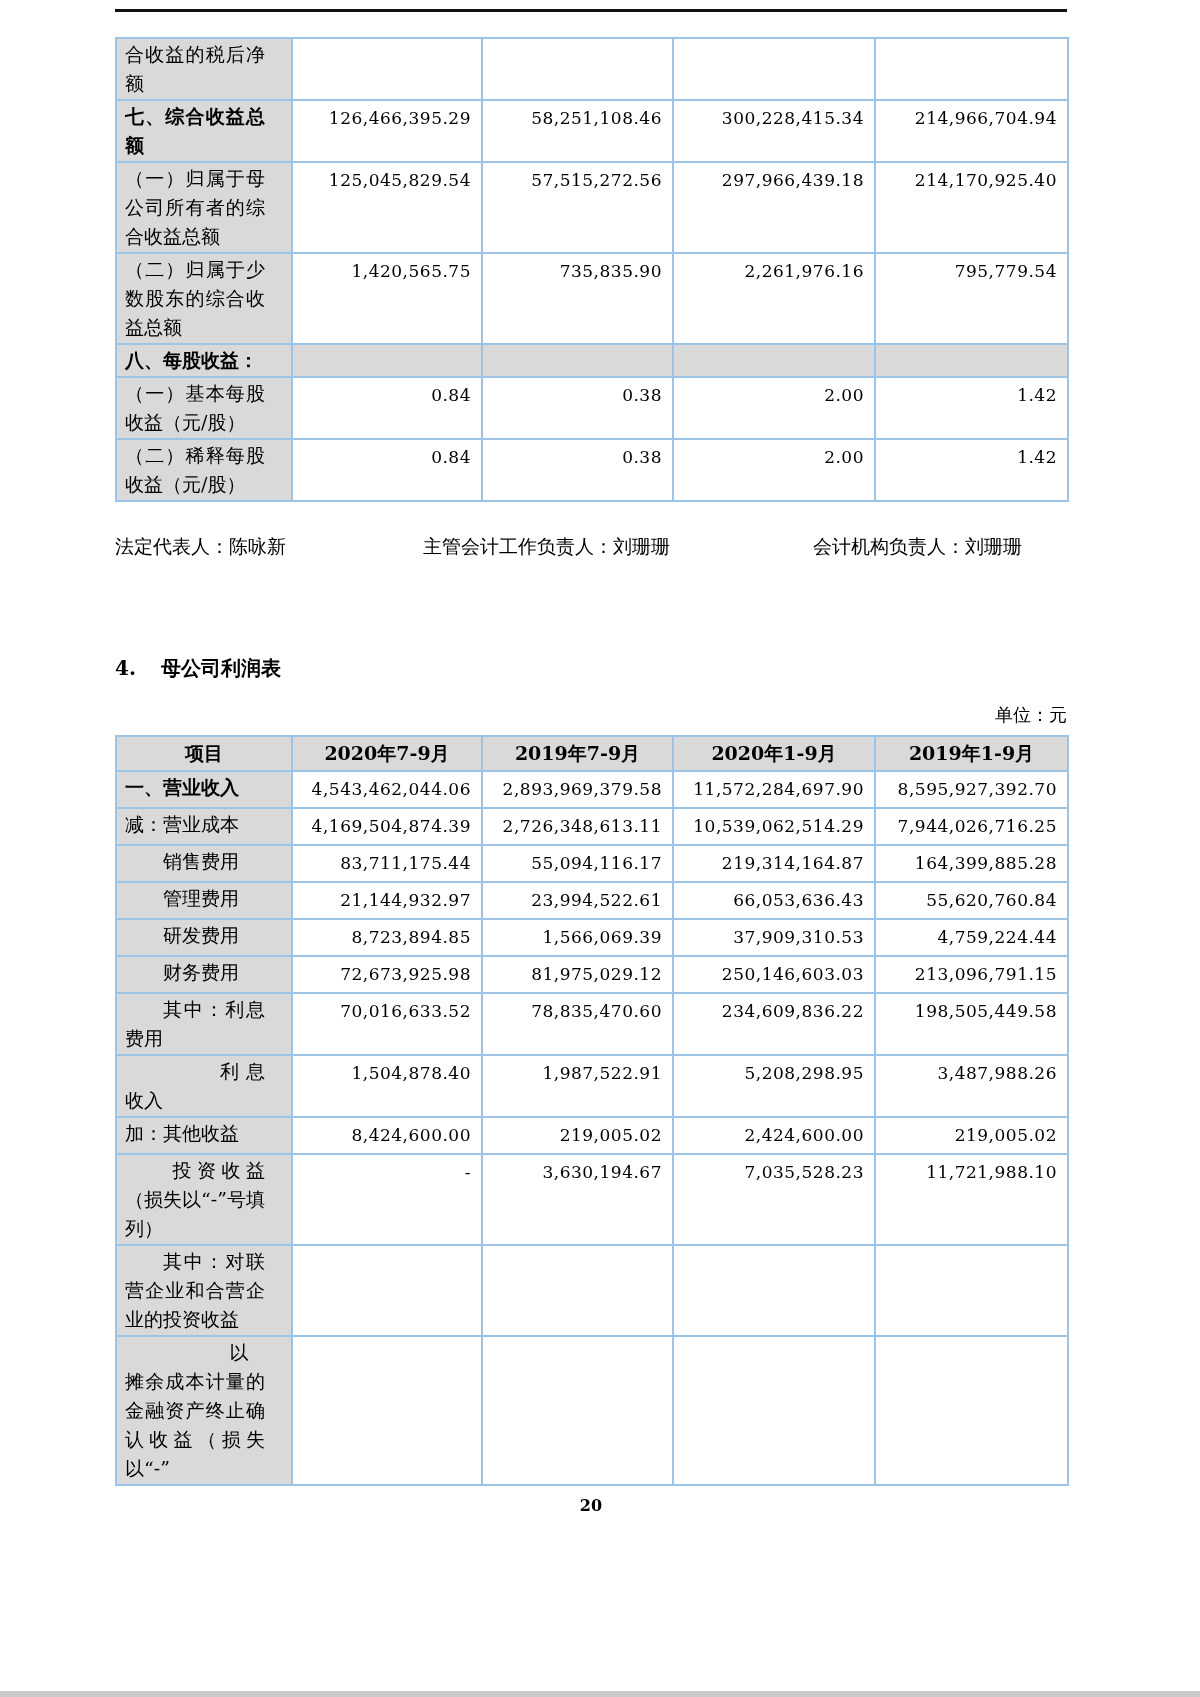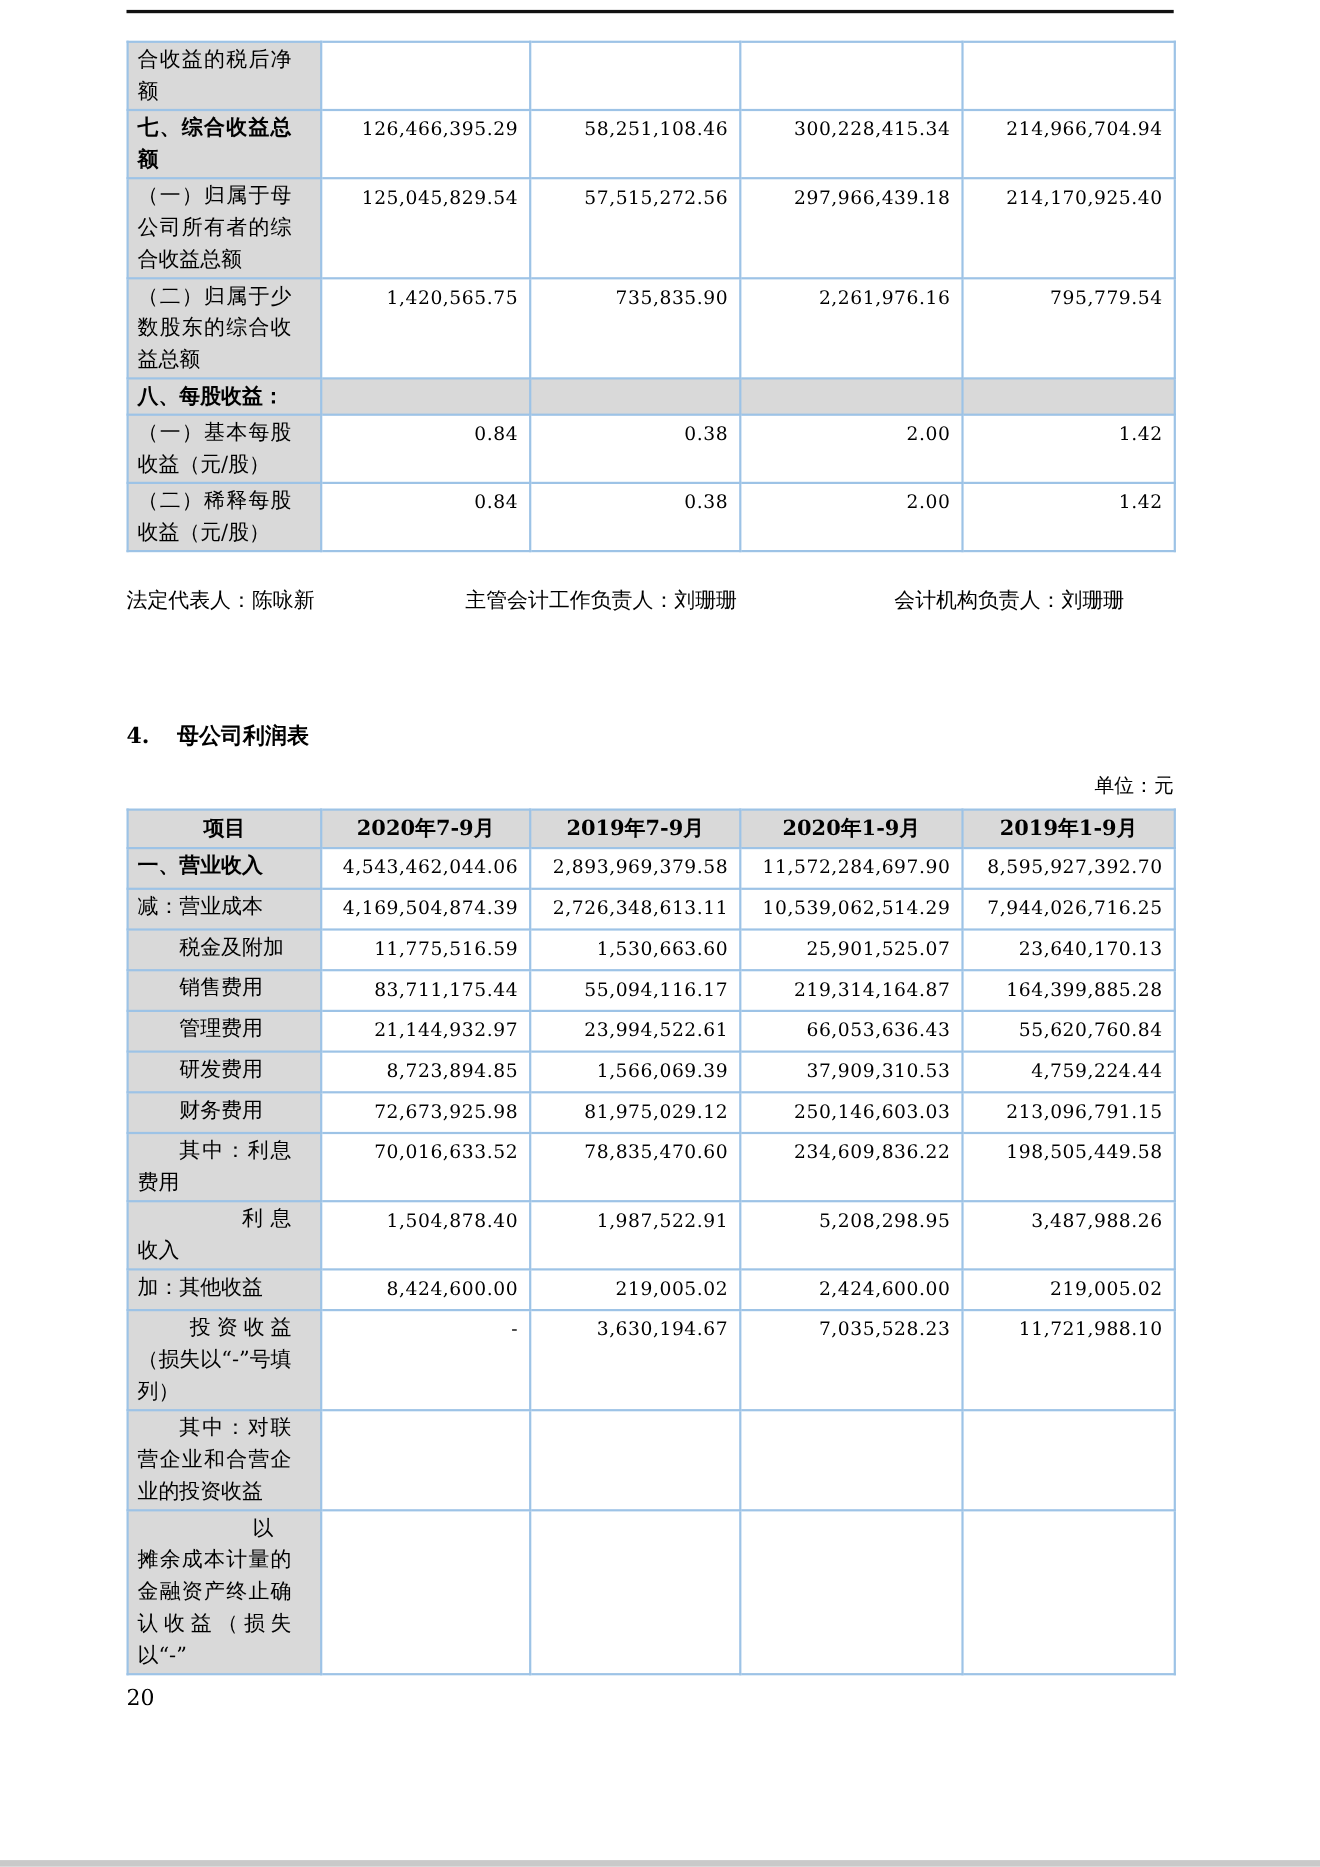--- a/index.html
+++ b/index.html
@@ -46,21 +46,21 @@
   .sign-row{position:relative;margin-top:7px;height:28px;font-size:19px;line-height:26px;}
   .sign-row span{position:absolute;top:0;white-space:nowrap;margin-top:24px;}
   .sign-legal{left:0;}
   .sign-chief{left:308px;}
   .sign-org{left:698px;}
 
   .section-title{margin-top:118px;font-size:20px;font-weight:bold;line-height:26px;}
   .section-title .no{display:inline-block;width:46px;}
   .unit-line{margin-top:22px;text-align:right;font-size:18px;line-height:24px;}
 
-  .page-number{margin-top:9px;text-align:left;font-size:20px;line-height:22px;}
+  .page-number{margin-top:9px;text-align:center;font-size:16px;line-height:22px;font-weight:bold;}
   .bottom-strip{position:absolute;left:0;bottom:0;width:1200px;height:6px;background:#c9c9c9;}
 </style>
 </head>
 <body>
 
 <div class="content">
 
   <div class="header-rule"></div>
 
   <table id="t1">
@@ -162,27 +162,20 @@
           <td class="num">8,595,927,392.70</td>
         </tr>
         <tr>
           <td class="lbl">减：营业成本</td>
           <td class="num">4,169,504,874.39</td>
           <td class="num">2,726,348,613.11</td>
           <td class="num">10,539,062,514.29</td>
           <td class="num">7,944,026,716.25</td>
         </tr>
         <tr>
-          <td class="lbl" style="text-indent: 2em;">税金及附加</td>
-          <td class="num">11,775,516.59</td>
-          <td class="num">1,530,663.60</td>
-          <td class="num">25,901,525.07</td>
-          <td class="num">23,640,170.13</td>
-        </tr>
-        <tr>
           <td class="lbl" style="text-indent: 2em;">销售费用</td>
           <td class="num">83,711,175.44</td>
           <td class="num">55,094,116.17</td>
           <td class="num">219,314,164.87</td>
           <td class="num">164,399,885.28</td>
         </tr>
         <tr>
           <td class="lbl" style="text-indent: 2em;">管理费用</td>
           <td class="num">21,144,932.97</td>
           <td class="num">23,994,522.61</td>

